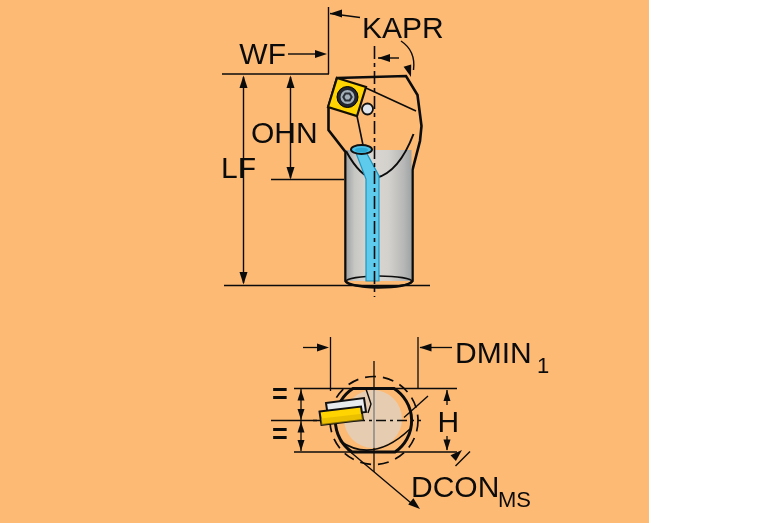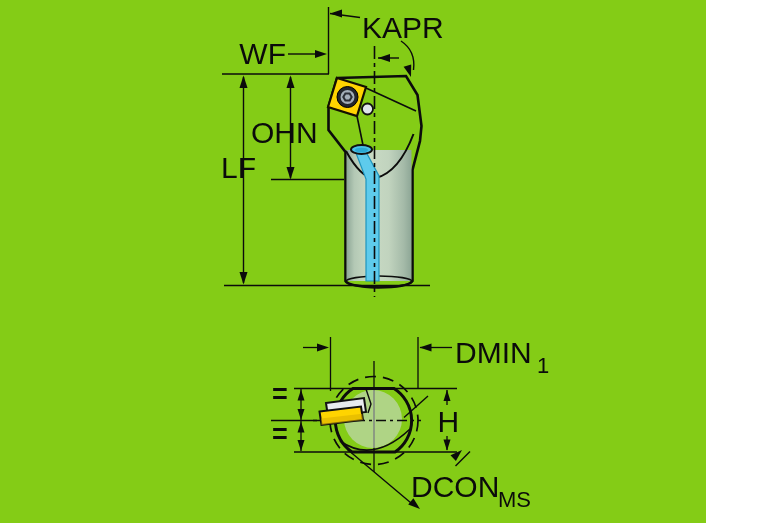--- a/index.html
+++ b/index.html
@@ -4,21 +4,21 @@
 <style>
   html, body {
     margin: 0;
     padding: 0;
     background: #ffffff;
     width: 767px;
     height: 523px;
     overflow: hidden;
     font-family: "Liberation Sans", sans-serif;
   }
-  .stage { position: relative; width: 706px; height: 523px; background: #84cc16; }
+  .stage { position: relative; width: 649px; height: 523px; background: #fdba74; }
   svg { display: block; }
   .dim   { stroke: #0b0b0b; stroke-width: 1.4; fill: none; }
   .dimthin { stroke: #0b0b0b; stroke-width: 1.3; fill: none; }
   .out   { stroke: #0c0c0c; fill: none; }
   .arrow { fill: #0b0b0b; stroke: none; }
   .lbl   { fill: #0b0b0b; font-size: 30px; font-family: "Liberation Sans", sans-serif; }
   .sub   { fill: #0b0b0b; font-size: 22px; font-family: "Liberation Sans", sans-serif; }
   .eq    { fill: #0b0b0b; font-size: 27px; font-weight: 700; font-family: "Liberation Sans", sans-serif; }
   .cline { stroke: #0b0b0b; stroke-width: 1.6; fill: none; stroke-dasharray: 13 4 4 4; }
   .cdash { stroke: #0b0b0b; stroke-width: 1.4; fill: none; stroke-dasharray: 10 4 3 4; }

